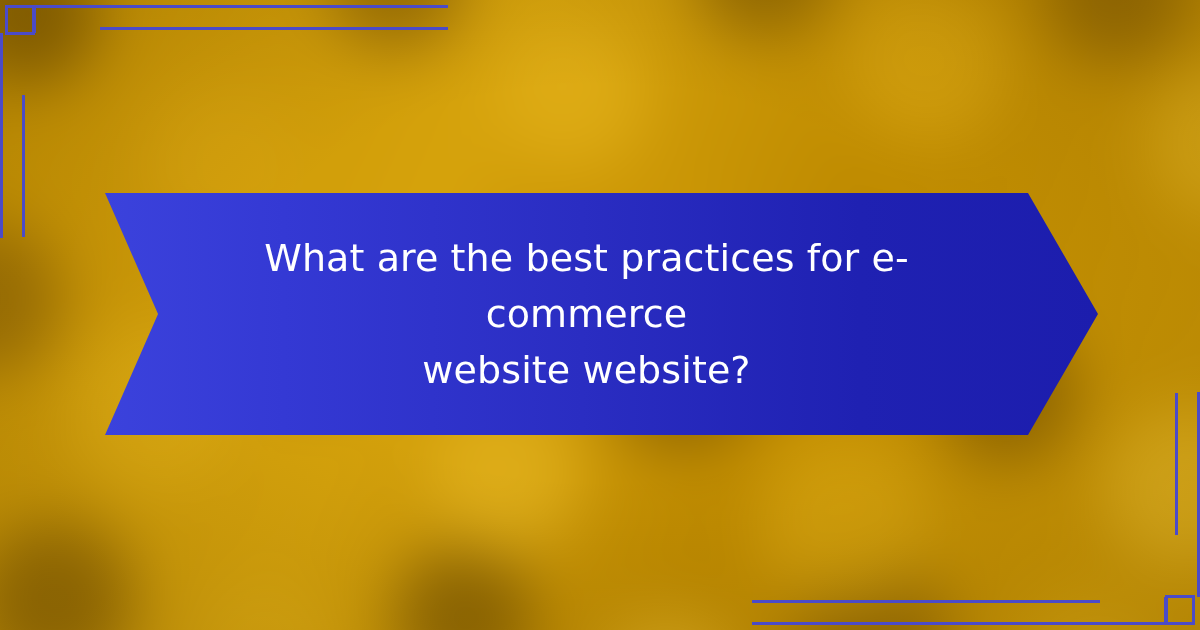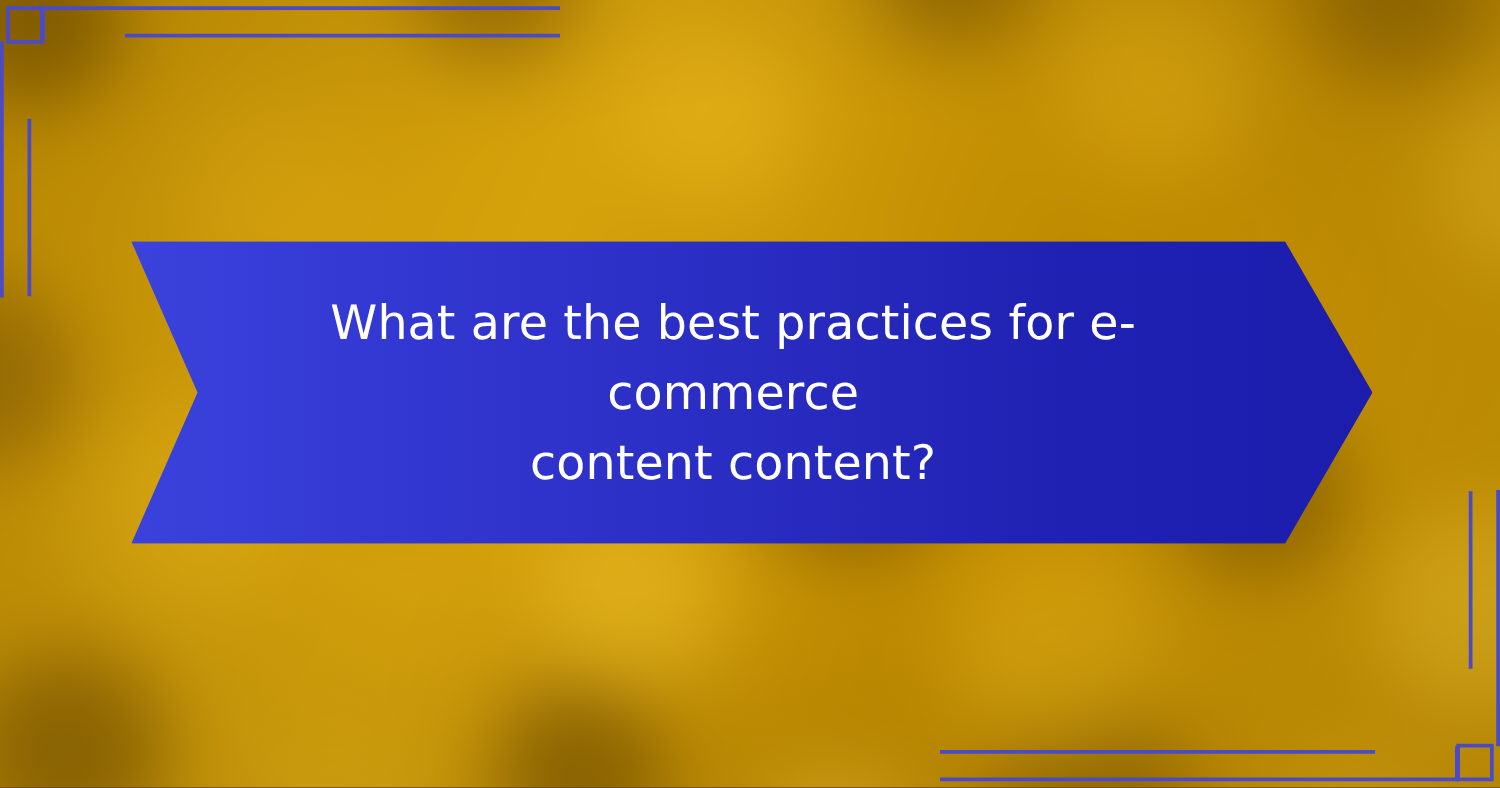--- a/index.html
+++ b/index.html
@@ -130,16 +130,16 @@
     <div class="sq"></div>
     <div class="deco-line h1"></div>
     <div class="deco-line v1"></div>
     <div class="deco-line v1b"></div>
     <div class="deco-line h2"></div>
     <div class="deco-line v2"></div>
   </div>
 
   <div class="banner">
     <div class="banner-text">What are the best practices for e-commerce
-content content?</div>
+website website?</div>
   </div>
 
 </div>
 
 </body></html>

